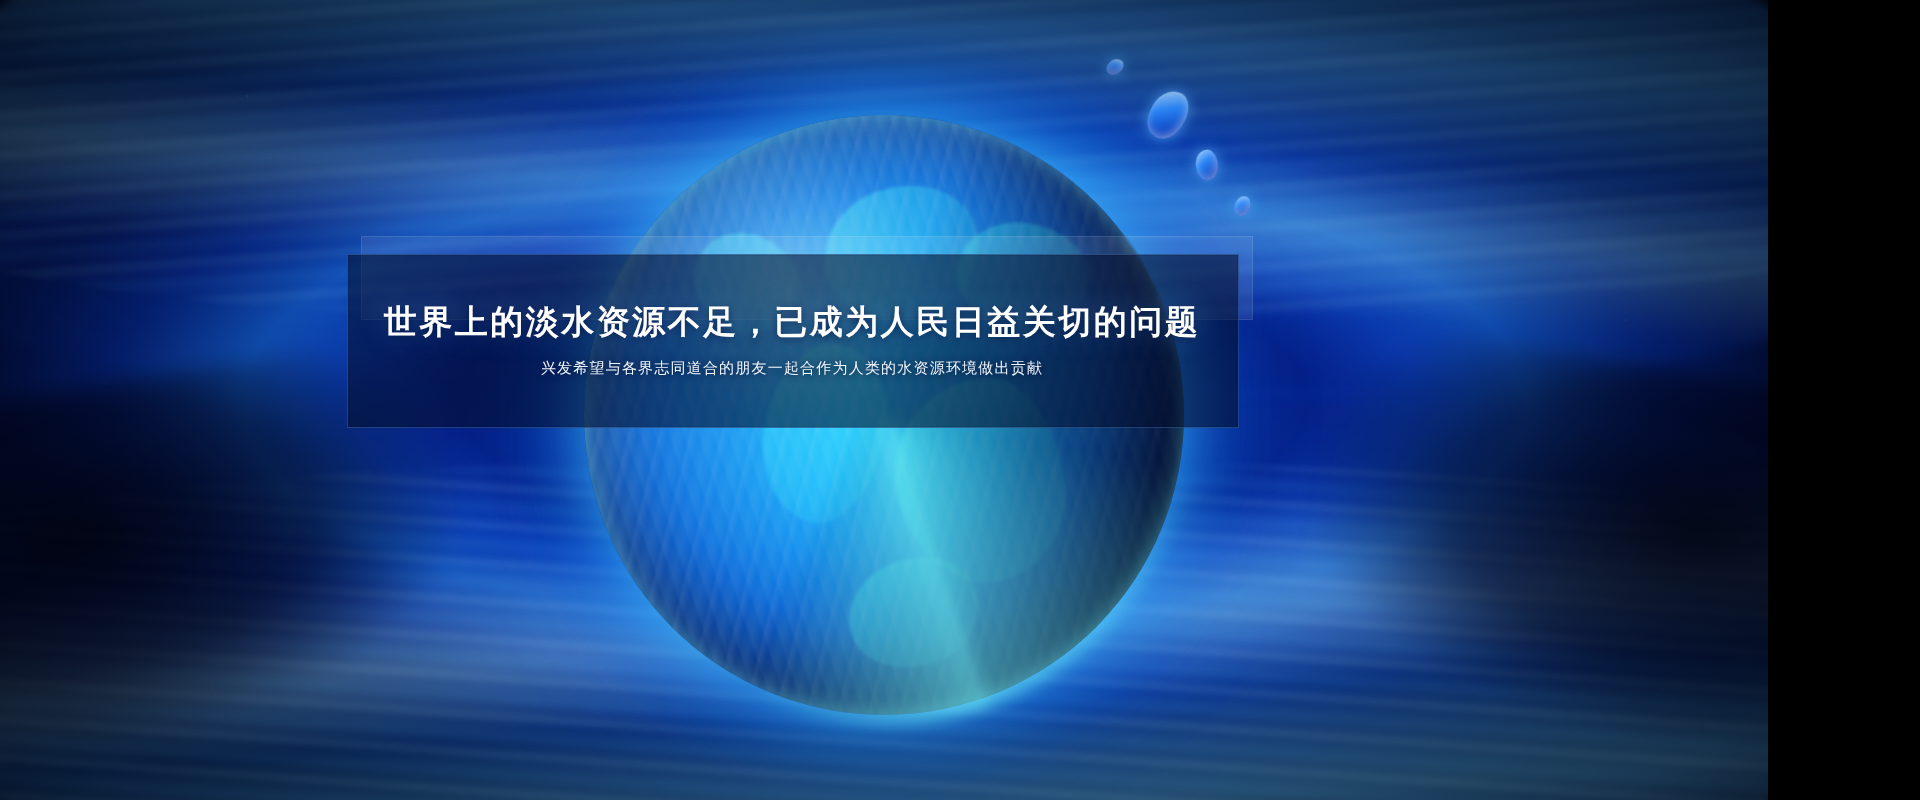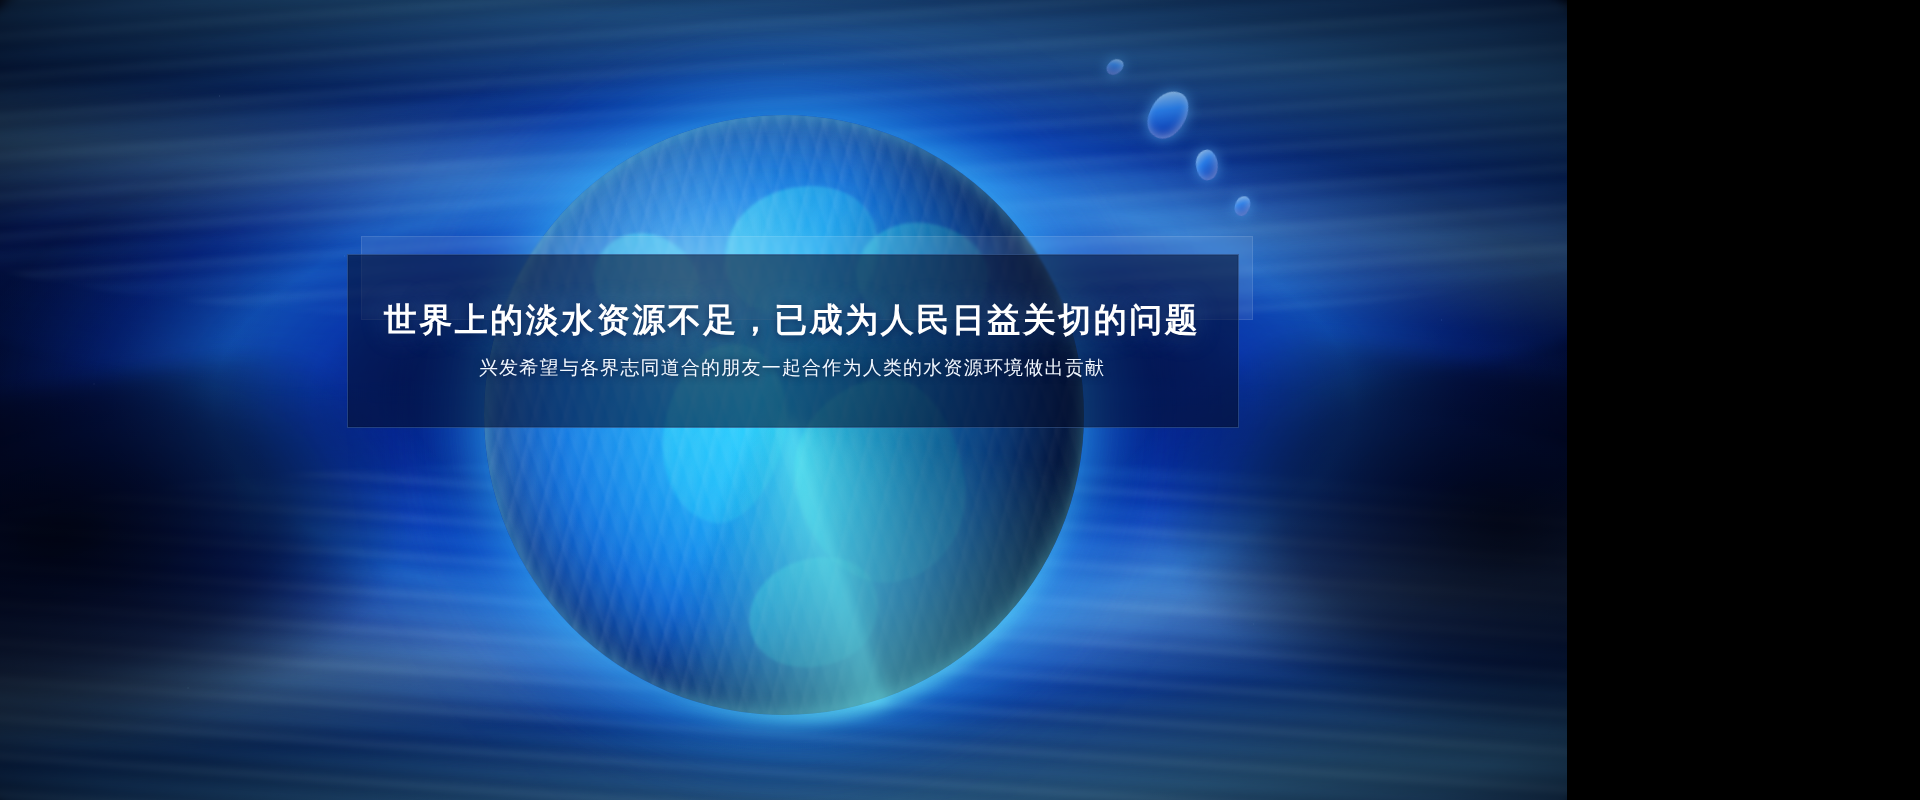--- a/index.html
+++ b/index.html
@@ -1,21 +1,21 @@
 <!DOCTYPE html>
 <html><head>
 <meta charset="utf-8">
 <title>Banner</title>
 <style>
   html,body{margin:0;padding:0;background:#000;}
   body{font-family:"Liberation Sans","DejaVu Sans",sans-serif;}
 
   .stage{
     position:relative;
-    width:1567px;height:800px;
+    width:1768px;height:800px;
     overflow:hidden;
     background:#000208;
   }
 
   
   .space{
     position:absolute;inset:0;
     background:
       radial-gradient(ellipse 62% 58% at 50% 50%, #0a3ab8 0%, #062a93 22%, #04197a 42%, #020d4a 62%, #010722 80%, #000206 100%),
       linear-gradient(180deg,#000309 0%,#010a2e 25%,#01123f 50%,#010a2a 75%,#000208 100%);
@@ -229,21 +229,21 @@
     align-items:center;justify-content:center;
     gap:22px;
   }
   .headline{
     font-size:33px;font-weight:bold;color:#ffffff;
     letter-spacing:2.5px;line-height:1;
     text-shadow:0 2px 10px rgba(0,20,70,.85), 0 0 26px rgba(120,200,255,.35);
     white-space:nowrap;
   }
   .subline{
-    font-size:19px;color:#f2f8ff;font-weight:normal;
+    font-size:15px;color:#f2f8ff;font-weight:normal;
     letter-spacing:1.2px;line-height:1;
     text-shadow:0 1px 7px rgba(0,18,60,.9);
     white-space:nowrap;
   }
 </style>
 </head>
 <body>
 
 <div class="stage">
 

